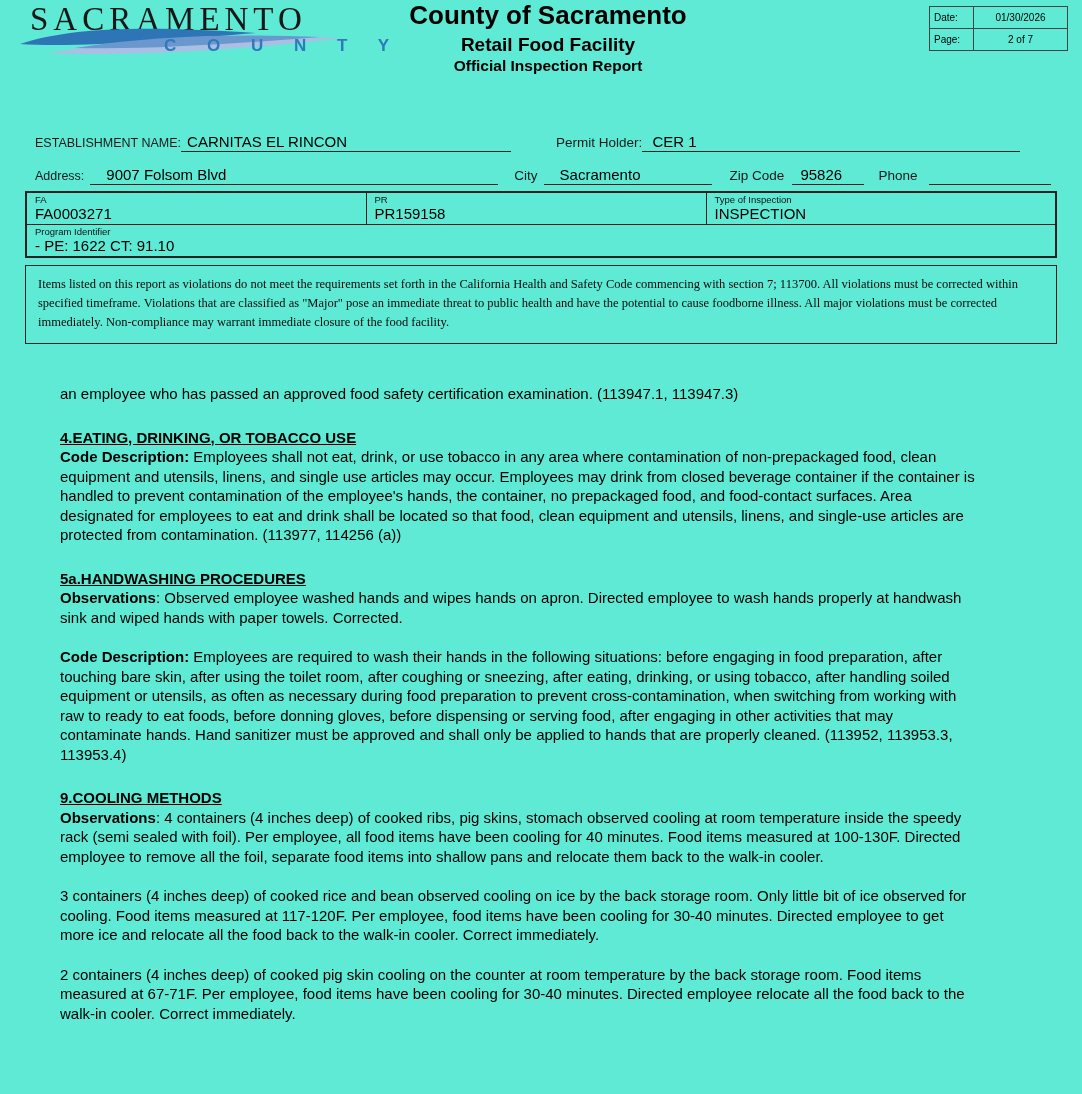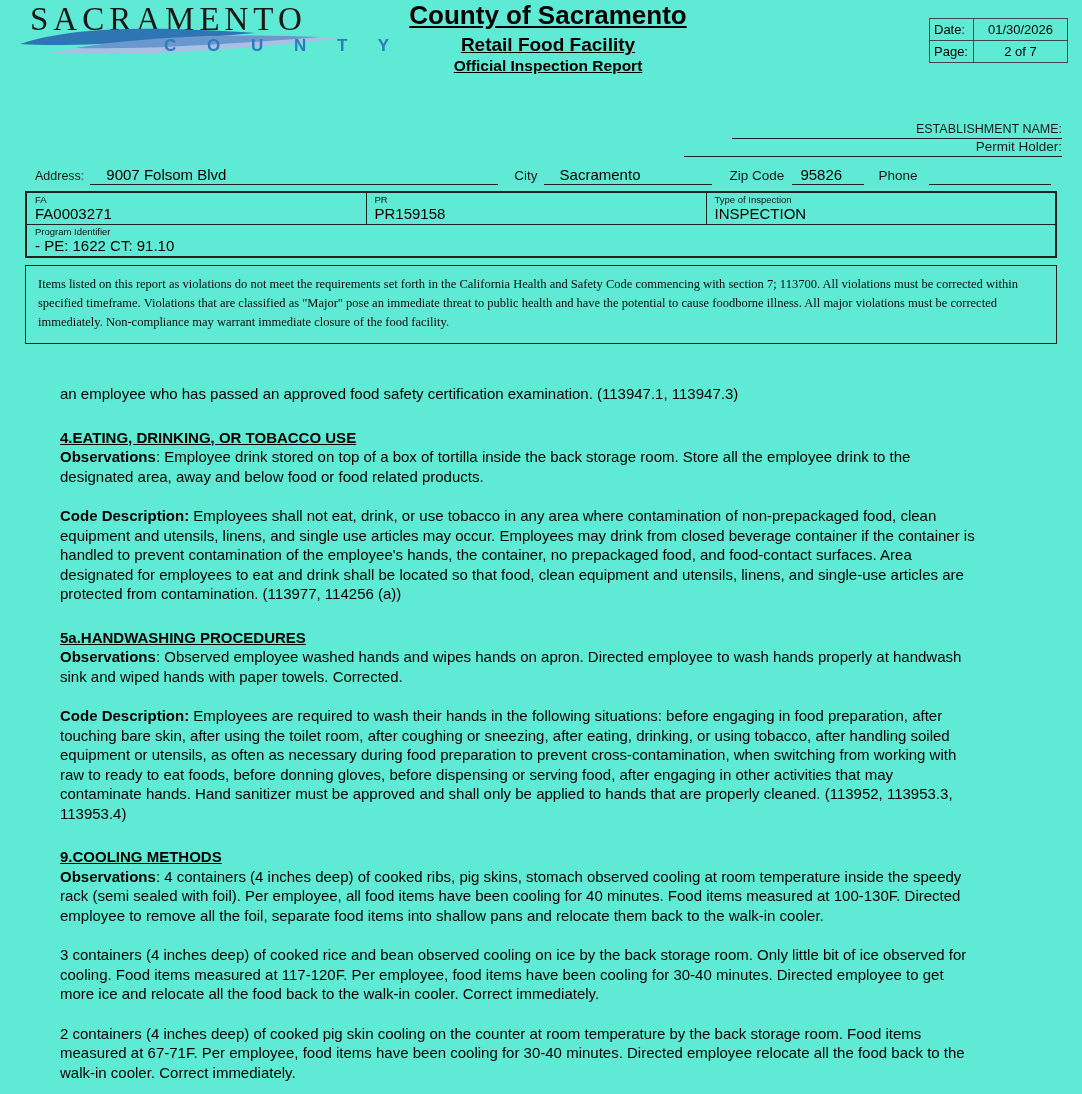--- a/index.html
+++ b/index.html
@@ -17,36 +17,36 @@
   .logo-line1 {
     font-family:"Liberation Serif", serif; font-size:33px; line-height:38px;
     letter-spacing:5px; color:#181818; white-space:nowrap;
   }
   .logo-wave { position:absolute; left:-10px; top:25px; }
   .logo-line2 {
     position:absolute; left:134px; top:36px; color:#2f79bc;
     font-size:17px; letter-spacing:13px; font-weight:bold; white-space:nowrap;
   }
 
-  .title-block { position:absolute; left:14px; right:0; top:0; text-align:center;text-decoration:underline; }
+  .title-block { position:absolute; left:14px; right:0; top:0; text-align:center; }
   .title-main   { font-size:26px; font-weight:bold; line-height:30px; }
   .title-sub1   { font-size:19px; font-weight:bold; line-height:23px; margin-top:3px; }
   .title-sub2   { font-size:15.5px; font-weight:bold; line-height:19px; }
 
   .datepage {
-    position:absolute; right:14px; top:18px; border-collapse:collapse;
-    font-size:13px;
+    position:absolute; right:14px; top:6px; border-collapse:collapse;
+    font-size:10px;
   }
   .datepage td { border:1px solid #444; padding:0 4px; height:22px; }
   .datepage td.lbl { width:44px; text-align:left; }
   .datepage td.val { width:94px; text-align:center; }
 
   
   .est-row { display:flex; align-items:flex-end; margin-left:35px; margin-right:20px; }
-  .est-row1 { height:30px;flex-direction:column; }
+  .est-row1 { height:30px; }
   .est-row2 { height:33px; }
   .flabel  { font-size:12.5px; color:#1a1a1a; white-space:nowrap; padding-bottom:2px; }
   .flabel2 { font-size:13.5px; color:#1a1a1a; white-space:nowrap; padding-bottom:2px; }
   .ufield {
     border-bottom:1px solid #222; font-size:15px; line-height:19px;
     white-space:nowrap; overflow:hidden;
   }
 
   
   .fac-table {
@@ -150,21 +150,20 @@
   </tbody>
     </table>
 
   <div class="notice">Items listed on this report as violations do not meet the requirements set forth in the California Health and Safety Code commencing with section 7; 113700. All violations must be corrected within specified timeframe. Violations that are classified as "Major" pose an immediate threat to public health and have the potential to cause foodborne illness. All major violations must be corrected immediately. Non-compliance may warrant immediate closure of the food facility.</div>
 
   <div class="bodytext">
 
     <p class="para">an employee who has passed an approved food safety certification examination. (113947.1, 113947.3)</p>
 
     <p class="sec-heading">4.EATING, DRINKING, OR TOBACCO USE</p>
-    <p class="para"><b>Observations</b><span>: Employee drink stored on top of a box of tortilla inside the back storage room. Store all the employee drink to the designated area, away and below food or food related products.</span></p>
     <p class="para"><b>Code Description:</b><span> Employees shall not eat, drink, or use tobacco in any area where contamination of non-prepackaged food, clean equipment and utensils, linens, and single use articles may occur. Employees may drink from closed beverage container if the container is handled to prevent contamination of the employee's hands, the container, no prepackaged food, and food-contact surfaces. Area designated for employees to eat and drink shall be located so that food, clean equipment and utensils, linens, and single-use articles are protected from contamination. (113977, 114256 (a))</span></p>
 
     <p class="sec-heading">5a.HANDWASHING PROCEDURES</p>
     <p class="para"><b>Observations</b><span>: Observed employee washed hands and wipes hands on apron. Directed employee to wash hands properly at handwash sink and wiped hands with paper towels. Corrected.</span></p>
     <p class="para"><b>Code Description:</b><span> Employees are required to wash their hands in the following situations: before engaging in food preparation, after touching bare skin, after using the toilet room, after coughing or sneezing, after eating, drinking, or using tobacco, after handling soiled equipment or utensils, as often as necessary during food preparation to prevent cross-contamination, when switching from working with raw to ready to eat foods, before donning gloves, before dispensing or serving food, after engaging in other activities that may contaminate hands. Hand sanitizer must be approved and shall only be applied to hands that are properly cleaned. (113952, 113953.3, 113953.4)</span></p>
 
     <p class="sec-heading">9.COOLING METHODS</p>
     <p class="para"><b>Observations</b><span>: 4 containers (4 inches deep) of cooked ribs, pig skins, stomach observed cooling at room temperature inside the speedy rack (semi sealed with foil). Per employee, all food items have been cooling for 40 minutes. Food items measured at 100-130F. Directed employee to remove all the foil, separate food items into shallow pans and relocate them back to the walk-in cooler.</span></p>
     <p class="para"><b></b><span>3 containers (4 inches deep) of cooked rice and bean observed cooling on ice by the back storage room. Only little bit of ice observed for cooling. Food items measured at 117-120F. Per employee, food items have been cooling for 30-40 minutes. Directed employee to get more ice and relocate all the food back to the walk-in cooler. Correct immediately.</span></p>
     <p class="para"><b></b><span>2 containers (4 inches deep) of cooked pig skin cooling on the counter at room temperature by the back storage room. Food items measured at 67-71F. Per employee, food items have been cooling for 30-40 minutes. Directed employee relocate all the food back to the walk-in cooler. Correct immediately.</span></p>

